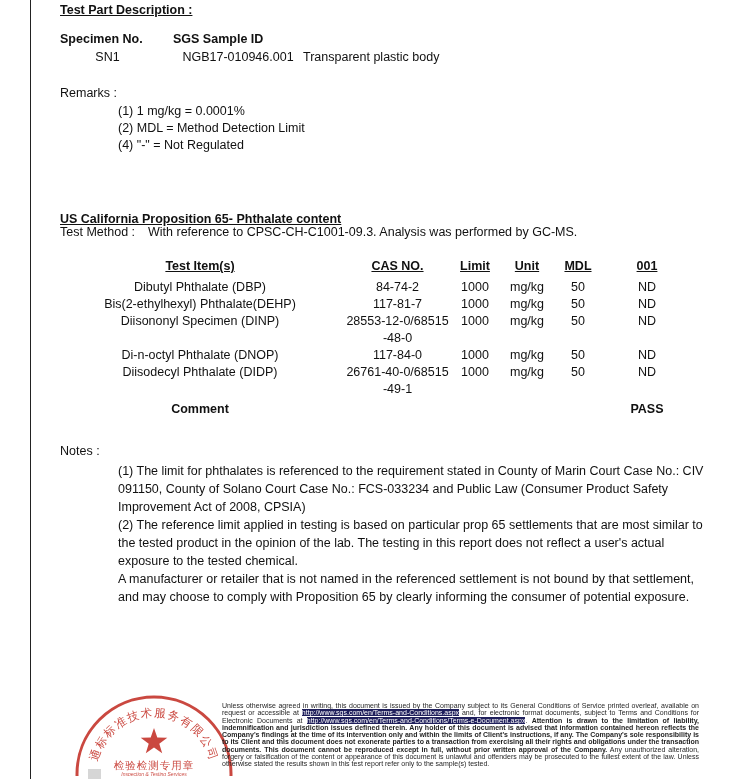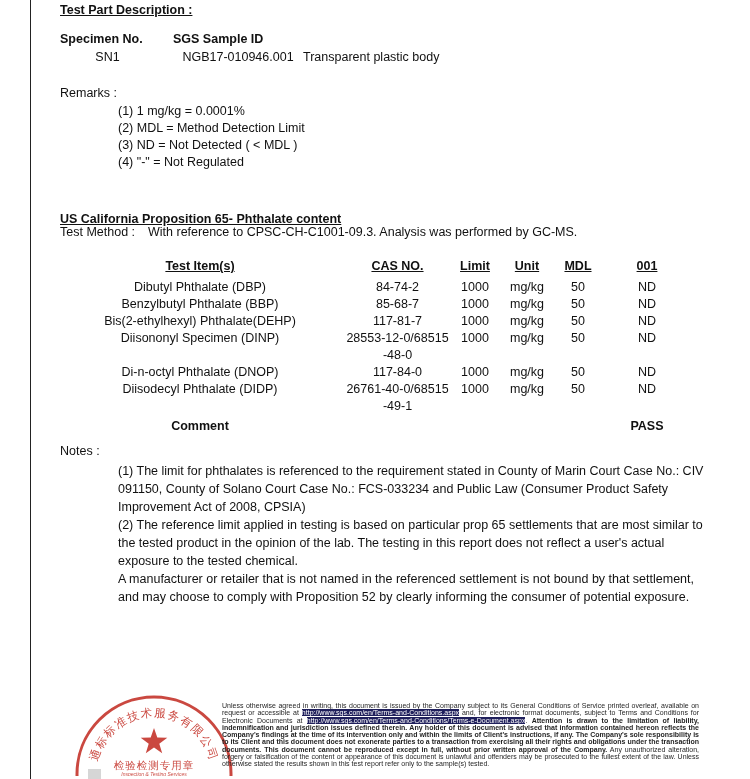--- a/index.html
+++ b/index.html
@@ -65,21 +65,20 @@
     <div class="c1">SN1</div>
     <div class="c2">NGB17-010946.001</div>
     <div class="c3">Transparent plastic body</div>
   </div>
 </div>
 
 <div id="remarks-label">Remarks :</div>
 <div id="remarks-items">
   <div>(1) 1 mg/kg = 0.0001%</div>
   <div>(2) MDL = Method Detection Limit</div>
-  <div>(3) ND = Not Detected ( &lt; MDL )</div>
   <div>(4) "-" = Not Regulated</div>
 </div>
 
 <div id="section2-title" class="b u">US California Proposition 65- Phthalate content</div>
 
 <div id="test-method">
   <span class="lbl">Test Method :</span><span>With reference to CPSC-CH-C1001-09.3. Analysis was performed by GC-MS.</span>
 </div>
 
 <table id="results-table">
@@ -98,28 +97,20 @@
       <th>Limit</th>
       <th>Unit</th>
       <th>MDL</th>
       <th>001</th>
     </tr>
   </thead>
   <tbody>
     <tr>
       <td class="left">Dibutyl Phthalate (DBP)</td>
       <td class="pre">84-74-2</td>
-      <td>1000</td>
-      <td>mg/kg</td>
-      <td>50</td>
-      <td>ND</td>
-    </tr>
-    <tr>
-      <td class="left">Benzylbutyl Phthalate (BBP)</td>
-      <td class="pre">85-68-7</td>
       <td>1000</td>
       <td>mg/kg</td>
       <td>50</td>
       <td>ND</td>
     </tr>
     <tr>
       <td class="left">Bis(2-ethylhexyl) Phthalate(DEHP)</td>
       <td class="pre">117-81-7</td>
       <td>1000</td>
       <td>mg/kg</td>
@@ -160,21 +151,21 @@
         <td></td>
       <td>PASS</td>
     </tr>
   </tbody>
 </table>
 
 <div id="notes-label">Notes :</div>
 <div id="notes-paragraphs">
   <div>(1) The limit for phthalates is referenced to the requirement stated in County of Marin Court Case No.: CIV 091150, County of Solano Court Case No.: FCS-033234 and Public Law (Consumer Product Safety Improvement Act of 2008, CPSIA)</div>
   <div>(2) The reference limit applied in testing is based on particular prop 65 settlements that are most similar to the tested product in the opinion of the lab. The testing in this report does not reflect a user's actual exposure to the tested chemical.</div>
-  <div>A manufacturer or retailer that is not named in the referenced settlement is not bound by that settlement, and may choose to comply with Proposition 52 by clearly informing the consumer of potential exposure.</div>
+  <div>A manufacturer or retailer that is not named in the referenced settlement is not bound by that settlement, and may choose to comply with Proposition 65 by clearly informing the consumer of potential exposure.</div>
 </div>
 
 <svg id="stamp" width="165" height="86" viewBox="0 0 165 86">
   <defs>
     <path id="arcpath" d="M 25,74 A 58,58 0 0 1 139,74" fill="none"></path>
   </defs>
   <circle cx="82" cy="84" r="77" fill="none" stroke="#c5352c" stroke-width="3"></circle>
   <polygon fill="#c5352c" points="82,38 85.3,47.5 95.3,47.7 87.3,53.7 90.2,63.3 82,57.6 73.8,63.3 76.7,53.7 68.7,47.7 78.7,47.5"></polygon>
   <text font-size="11.5" fill="#c5352c" letter-spacing="1.5" font-family="DejaVu Sans, sans-serif">
     <textPath href="#arcpath" startOffset="50%" text-anchor="middle">通标标准技术服务有限公司</textPath>

